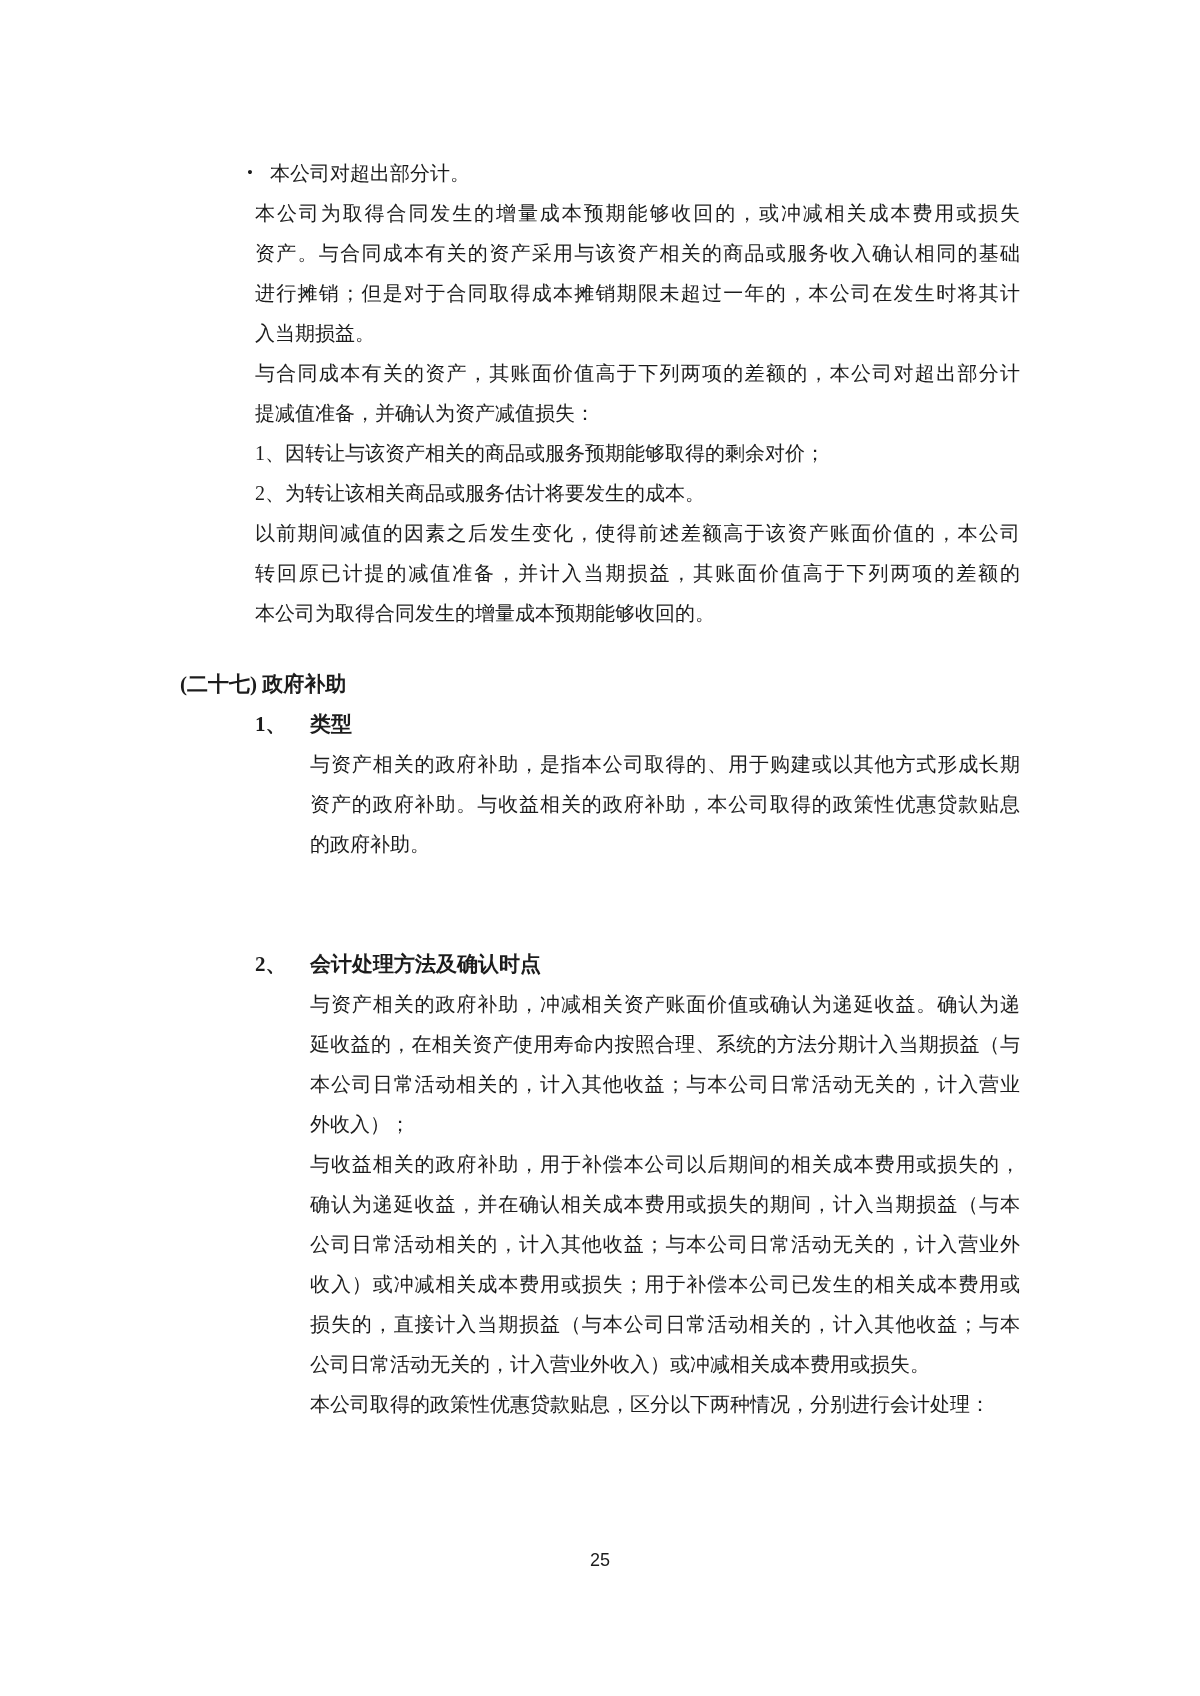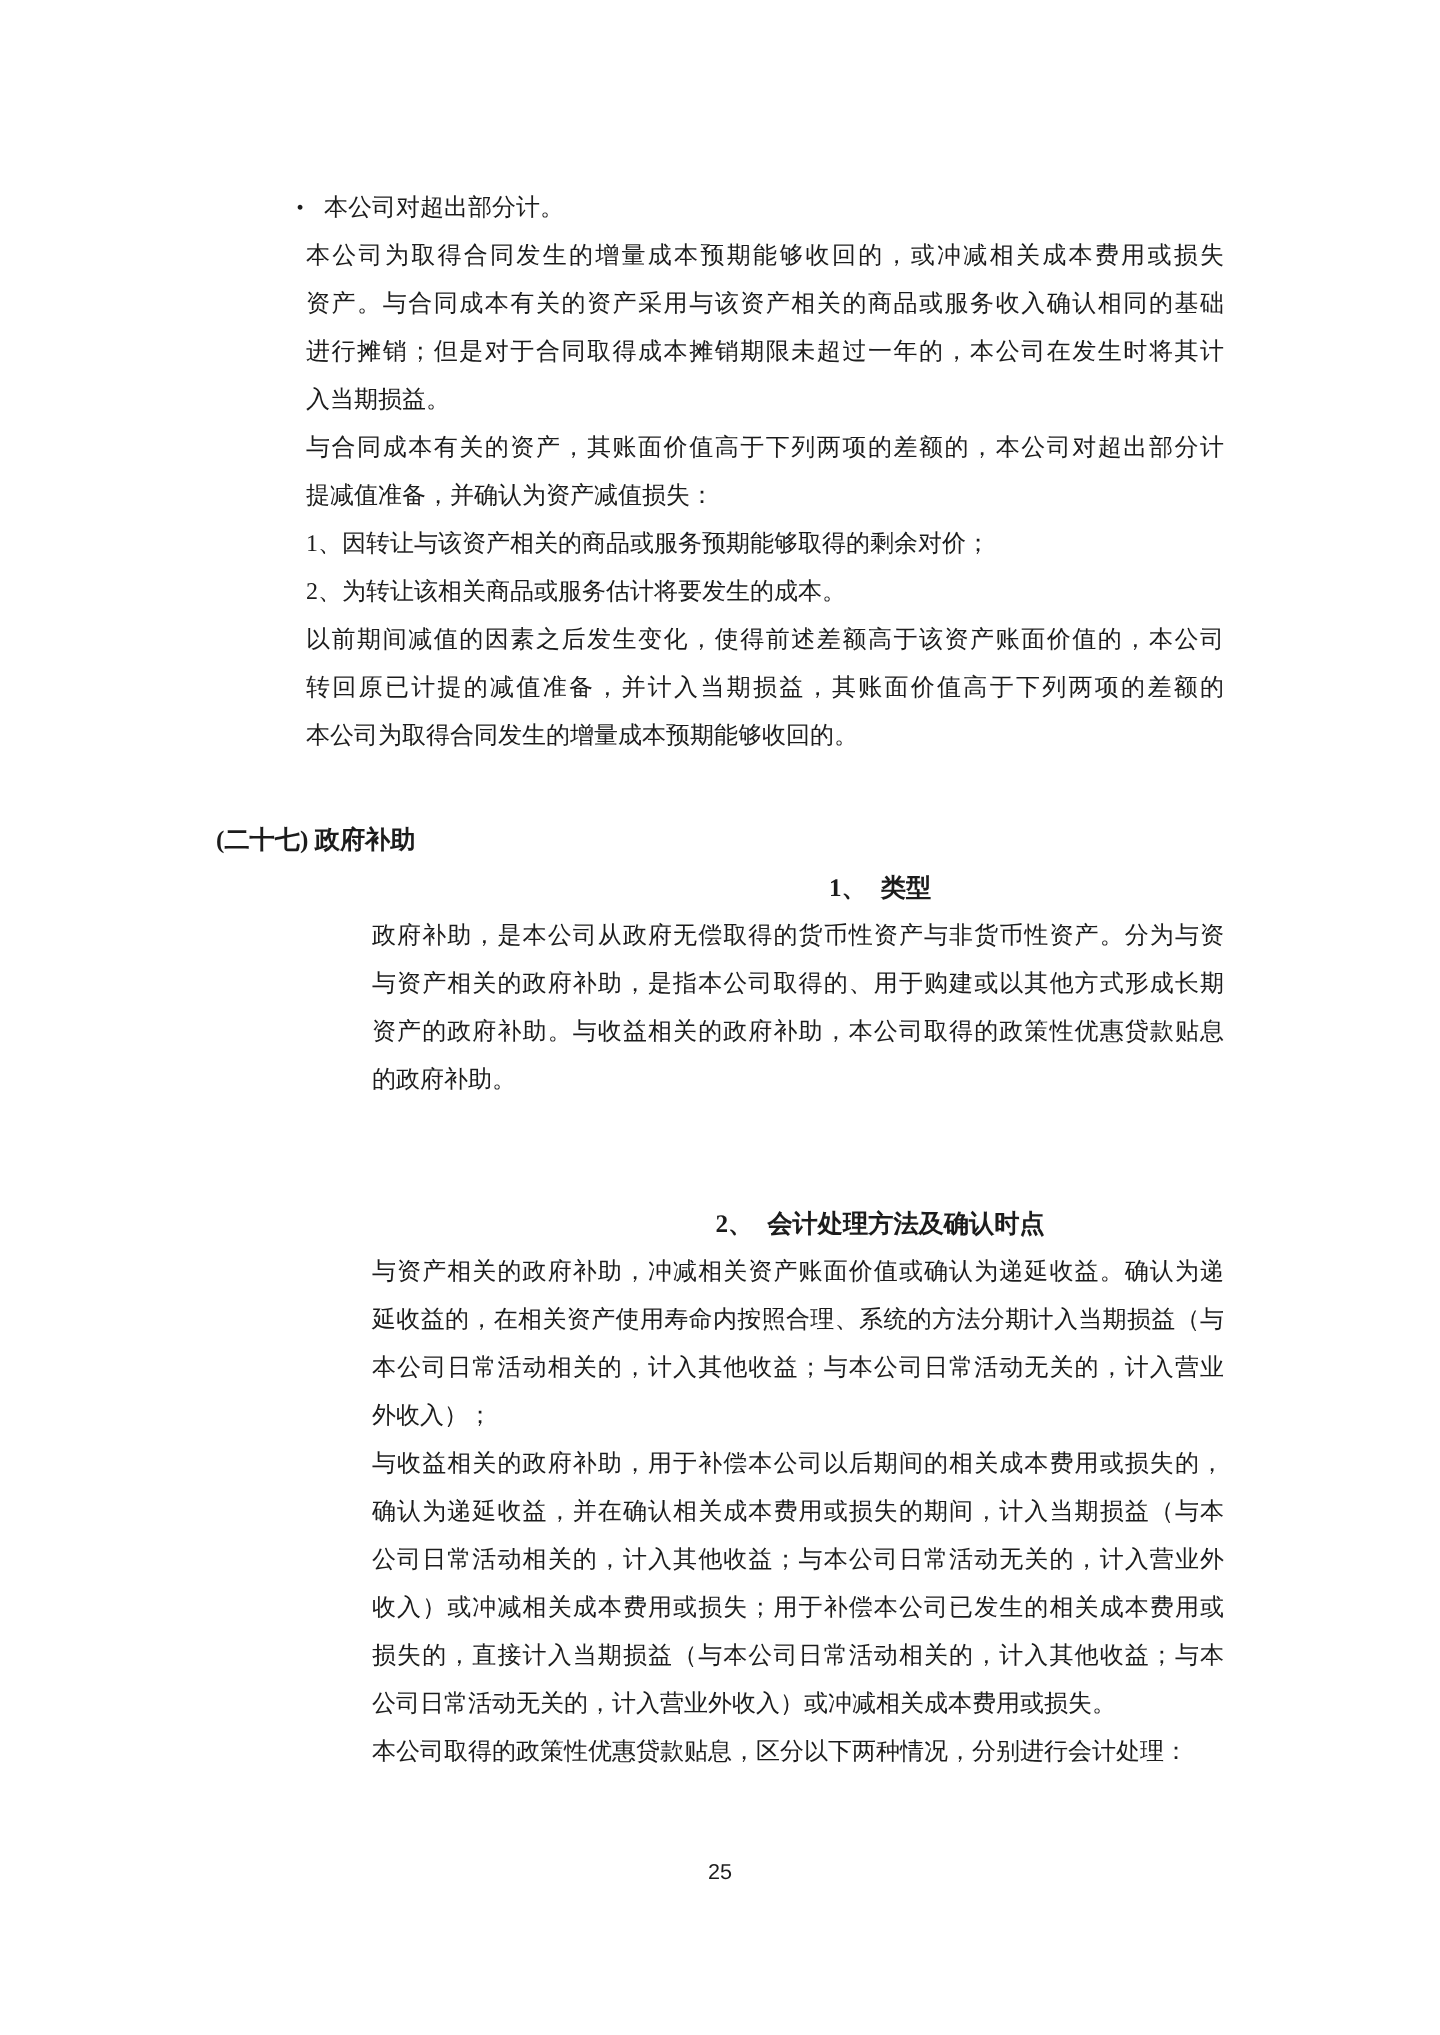--- a/index.html
+++ b/index.html
@@ -17,24 +17,24 @@
     height:40px; line-height:40px;
     font-size:20px;
     white-space:nowrap;
   }
   .body-ln  { margin-left:255px; width:765px; }
   .ind-ln   { margin-left:310px; width:710px; }
   .just     { text-align:justify; text-align-last:justify; }
   .bullet-ln{ margin-left:247px; width:773px; }
   .bullet-glyph { display:inline-block; width:23px; font-size:17px; vertical-align:top; }
   .h27 {
-    margin-left:180px; margin-top:47px;
+    margin-left:180px; margin-top:31px;
     font-weight:bold; font-size:21px;
   }
-  .hnum { margin-left:255px; font-weight:bold; font-size:21px;text-align:center; }
+  .hnum { margin-left:255px; font-weight:bold; font-size:21px; }
   .hnum .num { display:inline-block; width:55px; }
   .gap2 { height:80px; }
   .footer {
     position:absolute; top:1547px; left:0; width:1200px;
     text-align:center;
     font-family:"Liberation Sans","DejaVu Sans",sans-serif;
     font-size:18px; line-height:26px;
     color:#1c1c1c;
   }
 </style>
@@ -69,21 +69,20 @@
       <div class="ln body-ln">本公司为取得合同发生的增量成本预期能够收回的。</div>
     </div>
 
     <div class="ln h27">(二十七) 政府补助</div>
 
     <div class="ln hnum">
       <span class="num">1、</span><span>类型</span>
     </div>
 
     <div>
-      <div class="ln ind-ln just">政府补助，是本公司从政府无偿取得的货币性资产与非货币性资产。分为与资</div>
     </div>
 
     <div>
       <div class="ln ind-ln just">与资产相关的政府补助，是指本公司取得的、用于购建或以其他方式形成长期</div>
       <div class="ln ind-ln just">资产的政府补助。与收益相关的政府补助，本公司取得的政策性优惠贷款贴息</div>
       <div class="ln ind-ln">的政府补助。</div>
     </div>
 
     <div class="gap2"></div>
 

